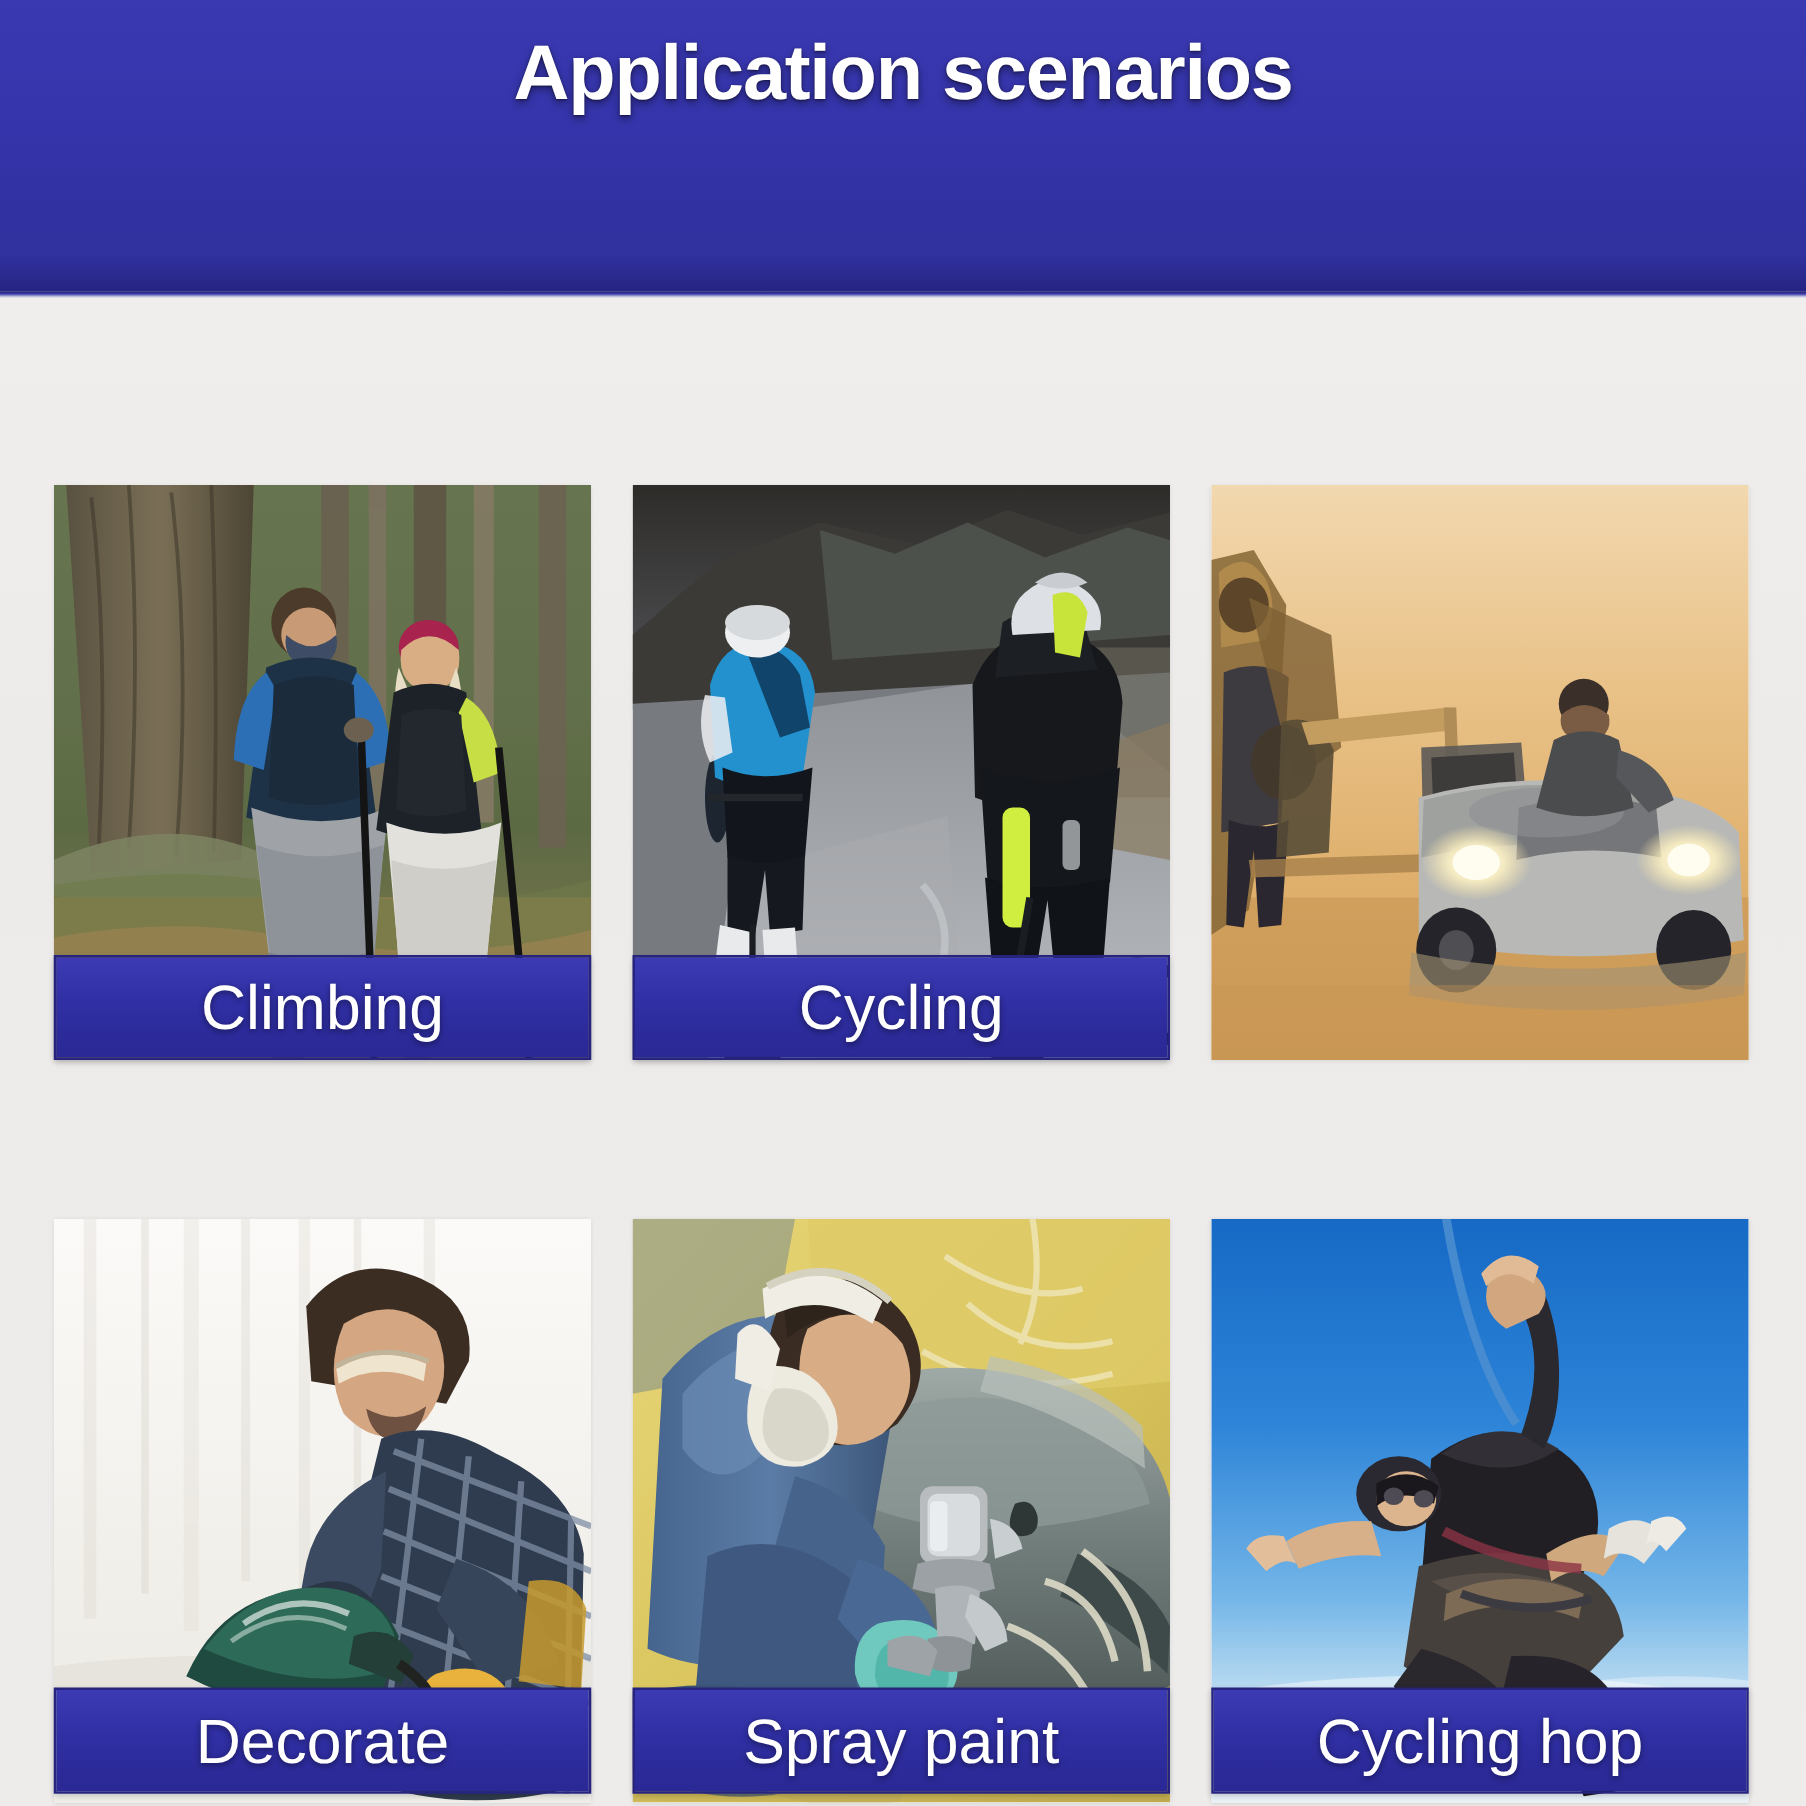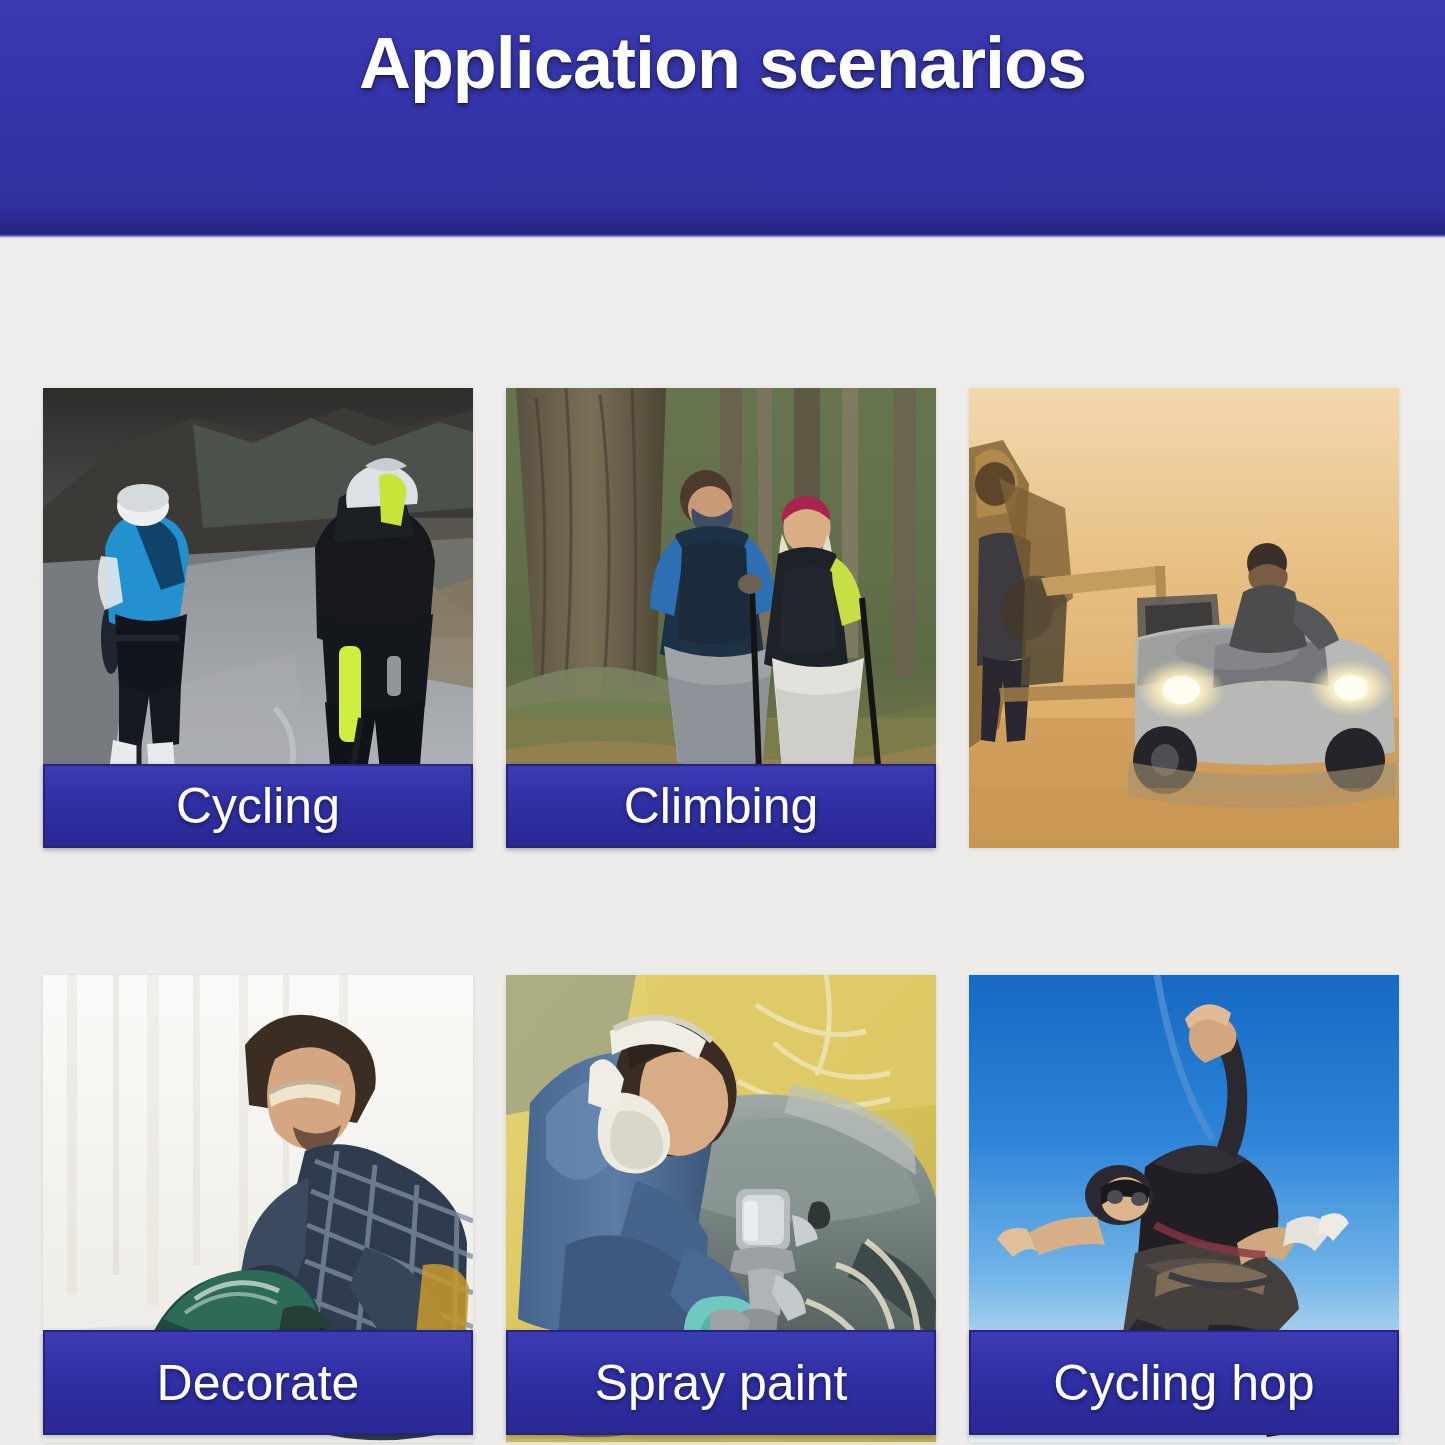--- a/index.html
+++ b/index.html
@@ -32,21 +32,21 @@
     height: 233px;
     background: linear-gradient(180deg, #3A39B2 0%, #3534AA 45%, #30309E 88%, #262482 100%);
     display: flex;
     align-items: flex-start;
     justify-content: center;
     box-sizing: border-box;
     padding-top: 26px;
   }
   .banner-title {
     color: #FFFFFF;
-    font-size: 72px;
+    font-size: 62px;
     font-weight: bold;
     letter-spacing: -1px;
     line-height: 1.05;
     text-shadow: 0 3px 7px rgba(0,0,0,0.38), 0 1px 2px rgba(0,0,0,0.5);
     white-space: nowrap;
   }
   .banner-underline {
     position: absolute;
     left: 0;
     top: 233px;
@@ -101,33 +101,108 @@
   .card-label span {
     color: #FFFFFF;
     font-size: 50px;
     font-weight: normal;
     line-height: 1;
     text-shadow: 0 2px 5px rgba(0,0,0,0.45);
     white-space: nowrap;
   }
   .row2 .card-photo { height: 467px; }
   .row2 .card-photo svg { height: 467px; }
-  .row2 .card-label { height: 105px; }
+  .row2 .card-label { height: 85px; }
 </style>
 </head>
 <body>
 
 <div class="page">
 
   <div class="banner">
     <div class="banner-title">Application scenarios</div>
   </div>
   <div class="banner-underline"></div>
 
   <div class="grid">
+
+    <div class="card">
+      <div class="card-photo">
+        <svg viewBox="0 0 430 460" preserveAspectRatio="none">
+          <defs>
+            <linearGradient id="forestG" x1="0" y1="0" x2="0" y2="1">
+              <stop offset="0" stop-color="#6E7A56"></stop>
+                <stop offset="0.6" stop-color="#5C6A44"></stop>
+              <stop offset="1" stop-color="#8C7E52"></stop>
+            </linearGradient>
+            <linearGradient id="trunkG" x1="0" y1="0" x2="1" y2="0">
+              <stop offset="0" stop-color="#5A5241"></stop>
+                <stop offset="0.5" stop-color="#7A6F56"></stop>
+              <stop offset="1" stop-color="#4D4635"></stop>
+            </linearGradient>
+          </defs>
+          <rect width="430" height="460" fill="url(#forestG)"></rect>
+          <rect x="0" y="0" width="430" height="190" fill="#60714A" opacity="0.55"></rect>
+          <g opacity="0.9">
+            <rect x="214" y="0" width="22" height="300" fill="#6A6150"></rect>
+            <rect x="252" y="0" width="14" height="280" fill="#7D7360"></rect>
+            <rect x="288" y="0" width="26" height="310" fill="#5E5644"></rect>
+            <rect x="336" y="0" width="16" height="270" fill="#847A64"></rect>
+            <rect x="388" y="0" width="22" height="290" fill="#6C6351"></rect>
+          </g>
+          <path d="M10 0 L160 0 L150 300 L30 310 Z" fill="url(#trunkG)"></path>
+          <g opacity="0.55" stroke="#3E382B" stroke-width="3" fill="none">
+            <path d="M30 10 q14 120 6 280"></path>
+              <path d="M60 0 q10 140 0 290"></path>
+            <path d="M94 6 q16 130 4 290"></path>
+              <path d="M126 0 q6 150 2 295"></path>
+          </g>
+          <path d="M0 300 q90 -40 170 -4 q30 14 0 40 q-90 28 -170 -8 Z" fill="#7C8461" opacity="0.85"></path>
+          <rect x="0" y="330" width="430" height="130" fill="#9A8756"></rect>
+          <rect x="0" y="330" width="430" height="130" fill="#8C7A4B" opacity="0.55"></rect>
+          <path d="M0 320 q110 -18 200 2 q120 24 230 -6 l0 40 q-120 30 -240 6 q-92 -18 -190 0 Z" fill="#6E7A4A" opacity="0.6"></path>
+
+          <g>
+            <ellipse cx="200" cy="110" rx="26" ry="28" fill="#4C3A2A"></ellipse>
+            <ellipse cx="204" cy="120" rx="22" ry="22" fill="#C99A76"></ellipse>
+            <path d="M186 120 q20 18 40 0 q4 22 -20 26 q-24 -4 -20 -26 Z" fill="#3E4C66"></path>
+            <path d="M170 146 q36 -16 72 0 l16 120 q-52 18 -104 0 Z" fill="#1D3247"></path>
+            <path d="M170 150 q-24 18 -26 70 l24 8 l10 -64 Z" fill="#2C6FB5"></path>
+            <path d="M242 150 q26 18 28 70 l-24 8 l-10 -64 Z" fill="#2C6FB5"></path>
+            <path d="M176 160 q34 -14 64 0 l4 90 q-36 12 -72 0 Z" fill="#1B2B3C"></path>
+            <path d="M158 258 q56 22 110 0 l-14 118 q-42 14 -82 0 Z" fill="#9FA3A8"></path>
+            <path d="M162 288 q50 18 102 0 l-8 96 q-42 12 -82 0 Z" fill="#8E939A"></path>
+            <path d="M172 374 q40 12 80 0 l-4 70 l-30 2 l-4 -56 l-8 56 l-30 -4 Z" fill="#7F848C"></path>
+            <rect x="170" y="436" width="34" height="22" rx="6" fill="#2B2622"></rect>
+            <rect x="218" y="432" width="34" height="24" rx="6" fill="#332C26"></rect>
+          </g>
+
+          <g>
+            <ellipse cx="300" cy="130" rx="24" ry="22" fill="#A8234E"></ellipse>
+            <path d="M278 132 q22 -22 46 0 q4 28 -22 34 q-28 -4 -24 -34 Z" fill="#D9AE85"></path>
+            <path d="M276 146 q-8 34 6 56 l14 -8 Z" fill="#E8DEC6"></path>
+            <path d="M322 146 q10 34 -4 56 l-14 -8 Z" fill="#E8DEC6"></path>
+            <path d="M272 166 q30 -14 58 0 l12 110 q-42 16 -84 0 Z" fill="#1D2128"></path>
+            <path d="M330 170 q24 14 28 60 l-22 8 l-12 -56 Z" fill="#C7DE45"></path>
+            <path d="M278 184 q26 -10 48 0 l4 76 q-30 10 -56 0 Z" fill="#23272E"></path>
+            <path d="M266 270 q48 18 92 0 l-12 110 q-36 12 -70 0 Z" fill="#E2E1DC"></path>
+            <path d="M270 300 q42 14 84 0 l-8 86 q-36 10 -70 0 Z" fill="#CFCEC8"></path>
+            <path d="M278 378 q34 10 66 0 l-4 66 l-26 2 l-2 -52 l-8 52 l-26 -2 Z" fill="#BEBDB7"></path>
+            <rect x="276" y="436" width="30" height="22" rx="6" fill="#4A3B2C"></rect>
+            <rect x="318" y="434" width="30" height="22" rx="6" fill="#4A3B2C"></rect>
+          </g>
+          <path d="M246 200 L256 460" stroke="#141414" stroke-width="6"></path>
+          <path d="M356 210 L380 460" stroke="#141414" stroke-width="6"></path>
+          <ellipse cx="244" cy="196" rx="12" ry="10" fill="#6C6150"></ellipse>
+        </svg>
+      </div>
+      <div class="card-label">
+        <span>Climbing</span>
+      </div>
+    </div>
 
     <div class="card">
       <div class="card-photo">
         <svg viewBox="0 0 430 460" preserveAspectRatio="none">
           <defs>
             <linearGradient id="roadG" x1="0" y1="0" x2="0" y2="1">
               <stop offset="0" stop-color="#8F9296"></stop>
                 <stop offset="1" stop-color="#B9BCC0"></stop>
             </linearGradient>
             <linearGradient id="bgTopG" x1="0" y1="0" x2="0" y2="1">
@@ -175,95 +250,20 @@
             <ellipse cx="308" cy="424" rx="42" ry="34" fill="none" stroke="#111418" stroke-width="8"></ellipse>
             <ellipse cx="404" cy="416" rx="40" ry="34" fill="none" stroke="#111418" stroke-width="8"></ellipse>
             <path d="M268 400 q60 -22 130 -4" stroke="#16191D" stroke-width="8" fill="none"></path>
             <path d="M308 390 L318 330" stroke="#1A1D21" stroke-width="6"></path>
           </g>
           <path d="M232 320 q24 26 16 62" stroke="#C9CDD1" stroke-width="6" fill="none" opacity="0.6"></path>
         </svg>
       </div>
       <div class="card-label">
         <span>Cycling</span>
-      </div>
-    </div>
-
-    <div class="card">
-      <div class="card-photo">
-        <svg viewBox="0 0 430 460" preserveAspectRatio="none">
-          <defs>
-            <linearGradient id="forestG" x1="0" y1="0" x2="0" y2="1">
-              <stop offset="0" stop-color="#6E7A56"></stop>
-                <stop offset="0.6" stop-color="#5C6A44"></stop>
-              <stop offset="1" stop-color="#8C7E52"></stop>
-            </linearGradient>
-            <linearGradient id="trunkG" x1="0" y1="0" x2="1" y2="0">
-              <stop offset="0" stop-color="#5A5241"></stop>
-                <stop offset="0.5" stop-color="#7A6F56"></stop>
-              <stop offset="1" stop-color="#4D4635"></stop>
-            </linearGradient>
-          </defs>
-          <rect width="430" height="460" fill="url(#forestG)"></rect>
-          <rect x="0" y="0" width="430" height="190" fill="#60714A" opacity="0.55"></rect>
-          <g opacity="0.9">
-            <rect x="214" y="0" width="22" height="300" fill="#6A6150"></rect>
-            <rect x="252" y="0" width="14" height="280" fill="#7D7360"></rect>
-            <rect x="288" y="0" width="26" height="310" fill="#5E5644"></rect>
-            <rect x="336" y="0" width="16" height="270" fill="#847A64"></rect>
-            <rect x="388" y="0" width="22" height="290" fill="#6C6351"></rect>
-          </g>
-          <path d="M10 0 L160 0 L150 300 L30 310 Z" fill="url(#trunkG)"></path>
-          <g opacity="0.55" stroke="#3E382B" stroke-width="3" fill="none">
-            <path d="M30 10 q14 120 6 280"></path>
-              <path d="M60 0 q10 140 0 290"></path>
-            <path d="M94 6 q16 130 4 290"></path>
-              <path d="M126 0 q6 150 2 295"></path>
-          </g>
-          <path d="M0 300 q90 -40 170 -4 q30 14 0 40 q-90 28 -170 -8 Z" fill="#7C8461" opacity="0.85"></path>
-          <rect x="0" y="330" width="430" height="130" fill="#9A8756"></rect>
-          <rect x="0" y="330" width="430" height="130" fill="#8C7A4B" opacity="0.55"></rect>
-          <path d="M0 320 q110 -18 200 2 q120 24 230 -6 l0 40 q-120 30 -240 6 q-92 -18 -190 0 Z" fill="#6E7A4A" opacity="0.6"></path>
-
-          <g>
-            <ellipse cx="200" cy="110" rx="26" ry="28" fill="#4C3A2A"></ellipse>
-            <ellipse cx="204" cy="120" rx="22" ry="22" fill="#C99A76"></ellipse>
-            <path d="M186 120 q20 18 40 0 q4 22 -20 26 q-24 -4 -20 -26 Z" fill="#3E4C66"></path>
-            <path d="M170 146 q36 -16 72 0 l16 120 q-52 18 -104 0 Z" fill="#1D3247"></path>
-            <path d="M170 150 q-24 18 -26 70 l24 8 l10 -64 Z" fill="#2C6FB5"></path>
-            <path d="M242 150 q26 18 28 70 l-24 8 l-10 -64 Z" fill="#2C6FB5"></path>
-            <path d="M176 160 q34 -14 64 0 l4 90 q-36 12 -72 0 Z" fill="#1B2B3C"></path>
-            <path d="M158 258 q56 22 110 0 l-14 118 q-42 14 -82 0 Z" fill="#9FA3A8"></path>
-            <path d="M162 288 q50 18 102 0 l-8 96 q-42 12 -82 0 Z" fill="#8E939A"></path>
-            <path d="M172 374 q40 12 80 0 l-4 70 l-30 2 l-4 -56 l-8 56 l-30 -4 Z" fill="#7F848C"></path>
-            <rect x="170" y="436" width="34" height="22" rx="6" fill="#2B2622"></rect>
-            <rect x="218" y="432" width="34" height="24" rx="6" fill="#332C26"></rect>
-          </g>
-
-          <g>
-            <ellipse cx="300" cy="130" rx="24" ry="22" fill="#A8234E"></ellipse>
-            <path d="M278 132 q22 -22 46 0 q4 28 -22 34 q-28 -4 -24 -34 Z" fill="#D9AE85"></path>
-            <path d="M276 146 q-8 34 6 56 l14 -8 Z" fill="#E8DEC6"></path>
-            <path d="M322 146 q10 34 -4 56 l-14 -8 Z" fill="#E8DEC6"></path>
-            <path d="M272 166 q30 -14 58 0 l12 110 q-42 16 -84 0 Z" fill="#1D2128"></path>
-            <path d="M330 170 q24 14 28 60 l-22 8 l-12 -56 Z" fill="#C7DE45"></path>
-            <path d="M278 184 q26 -10 48 0 l4 76 q-30 10 -56 0 Z" fill="#23272E"></path>
-            <path d="M266 270 q48 18 92 0 l-12 110 q-36 12 -70 0 Z" fill="#E2E1DC"></path>
-            <path d="M270 300 q42 14 84 0 l-8 86 q-36 10 -70 0 Z" fill="#CFCEC8"></path>
-            <path d="M278 378 q34 10 66 0 l-4 66 l-26 2 l-2 -52 l-8 52 l-26 -2 Z" fill="#BEBDB7"></path>
-            <rect x="276" y="436" width="30" height="22" rx="6" fill="#4A3B2C"></rect>
-            <rect x="318" y="434" width="30" height="22" rx="6" fill="#4A3B2C"></rect>
-          </g>
-          <path d="M246 200 L256 460" stroke="#141414" stroke-width="6"></path>
-          <path d="M356 210 L380 460" stroke="#141414" stroke-width="6"></path>
-          <ellipse cx="244" cy="196" rx="12" ry="10" fill="#6C6150"></ellipse>
-        </svg>
-      </div>
-      <div class="card-label">
-        <span>Climbing</span>
       </div>
     </div>
 
     <div class="card">
       <div class="card-photo">
         <svg viewBox="0 0 430 460" preserveAspectRatio="none">
           <defs>
             <linearGradient id="dustG" x1="0" y1="0" x2="0" y2="1">
               <stop offset="0" stop-color="#F2D8AF"></stop>
                 <stop offset="0.35" stop-color="#E9C288"></stop>

